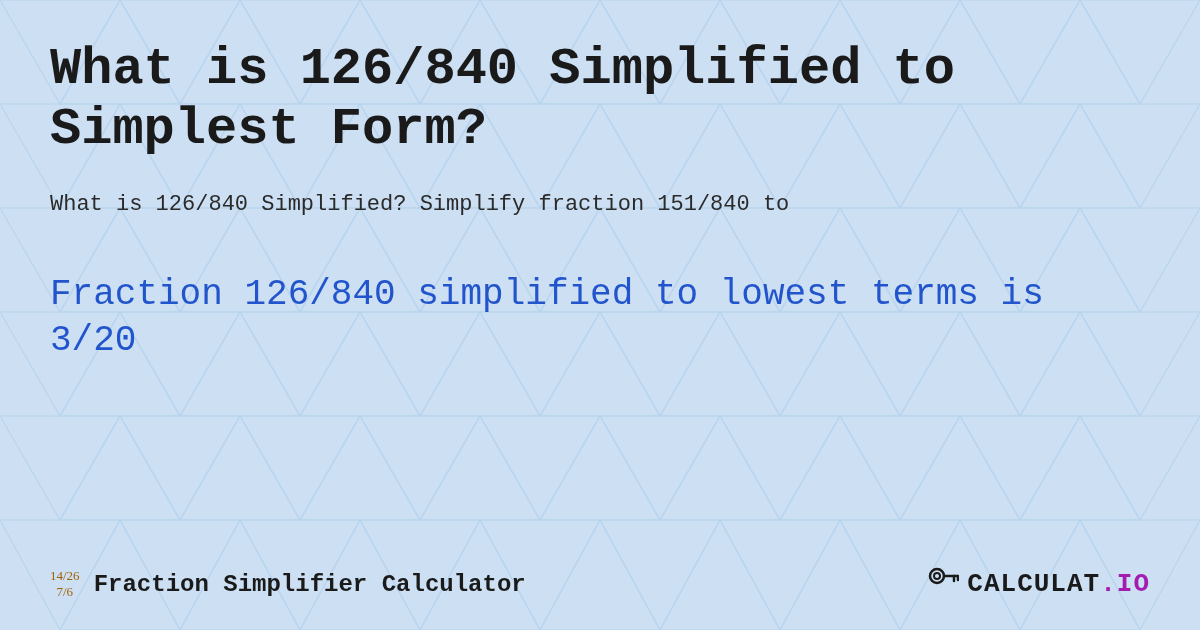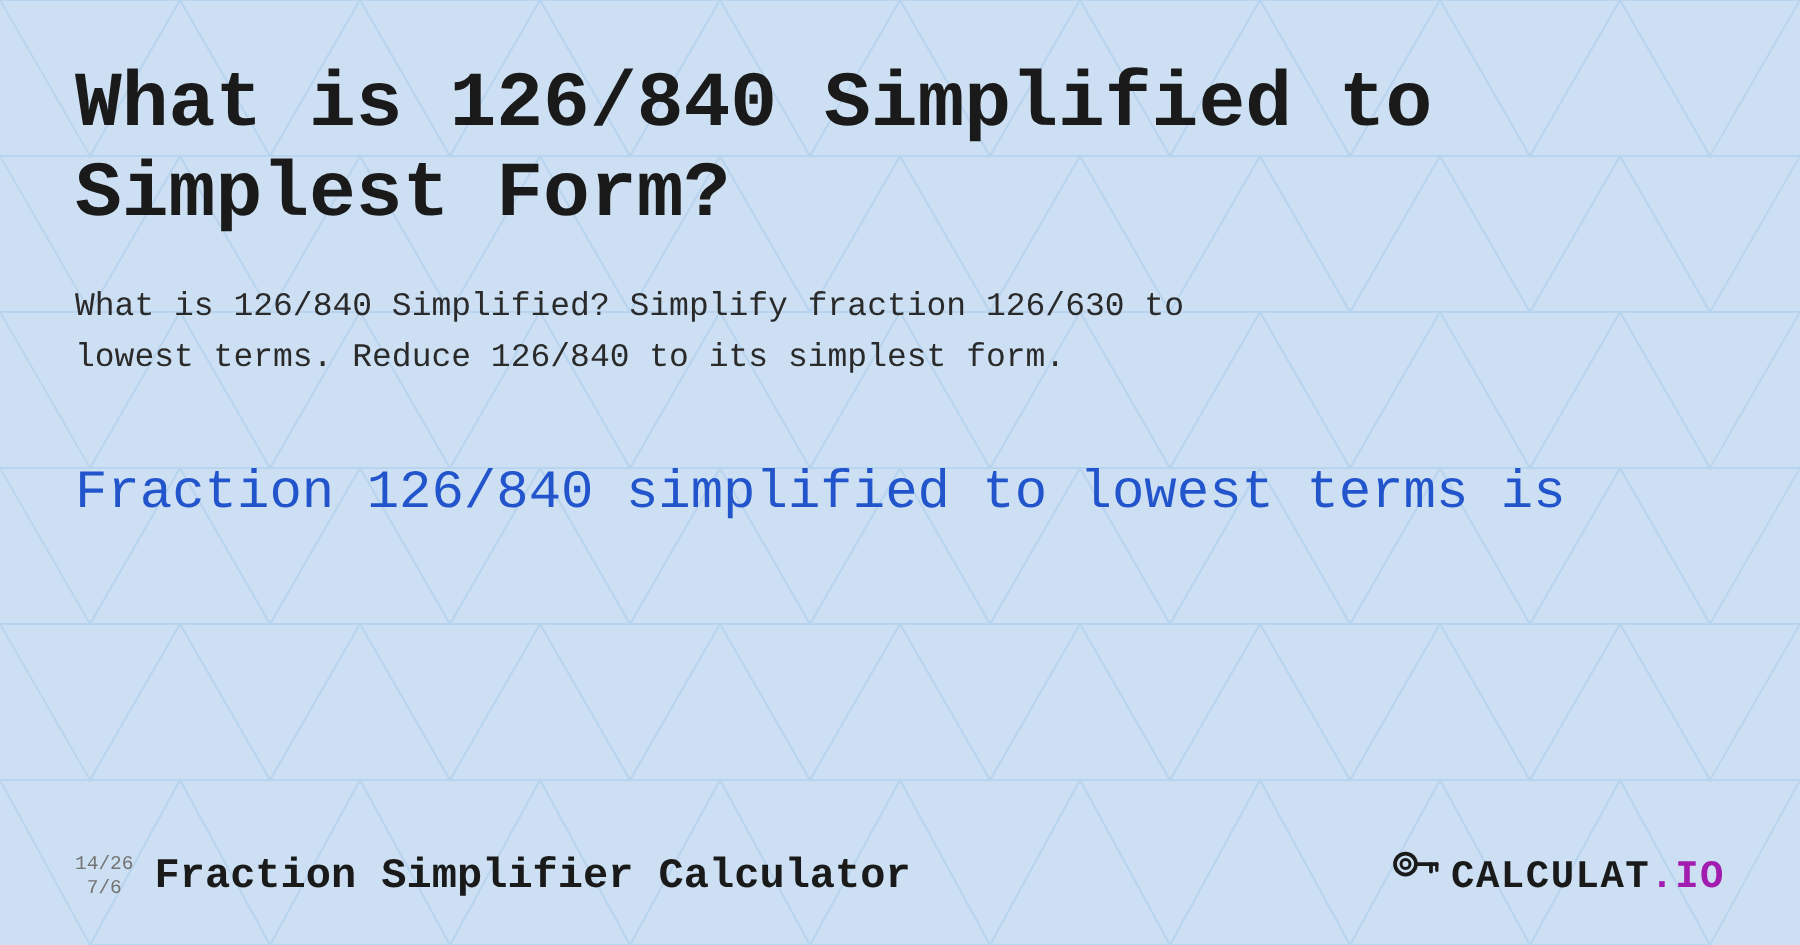--- a/index.html
+++ b/index.html
@@ -73,30 +73,30 @@
       right: 50px;
       display: flex;
       align-items: center;
       gap: 0;
     }
 
     .footer-fraction {
       display: inline-flex;
       flex-direction: column;
       align-items: center;
-      font-family: Liberation Mono, monospace;
+      font-family: Liberation Serif, serif;
       font-size: 13px;
-      color: #737373;
+      color: #a16207;
       margin-right: 14px;
       line-height: 1.2;
     }
 
     .footer-title {
       font-family: 'Courier New', Courier, monospace;
-      font-size: 28px;
+      font-size: 24px;
       font-weight: bold;
       color: #1a1a1a;
     }
 
     .footer-logo {
       margin-left: auto;
       display: flex;
       align-items: center;
       gap: 8px;
     }
@@ -258,27 +258,27 @@
     <polygon points="780,630 900,630 840,520" fill="none" stroke="#b8d4ee" stroke-width="1.2"></polygon>
     <polygon points="900,630 1020,630 960,520" fill="none" stroke="#b8d4ee" stroke-width="1.2"></polygon>
     <polygon points="1020,630 1140,630 1080,520" fill="none" stroke="#b8d4ee" stroke-width="1.2"></polygon>
   </svg>
 </div>
 
 <div class="content">
   <h1 class="main-title">What is 126/840 Simplified to Simplest Form?</h1>
 
   <p class="description">
-    <span>What is 126/840 Simplified? Simplify fraction 126/630 to</span><br>
-    <span>lowest terms. Reduce 126/840 to its simplest form.</span>
+    <span>What is 126/840 Simplified? Simplify fraction 151/840 to</span><br>
   </p>
 
   <div class="result-section">
     <p class="result-text">
       <span>Fraction 126/840 simplified to lowest terms is</span><br>
+      <span>3/20</span>
     </p>
   </div>
 
   <div class="footer">
     <div class="footer-fraction">
       <span>14/26</span>
       <span>7/6</span>
     </div>
     <span class="footer-title">Fraction Simplifier Calculator</span>
     <div class="footer-logo">

